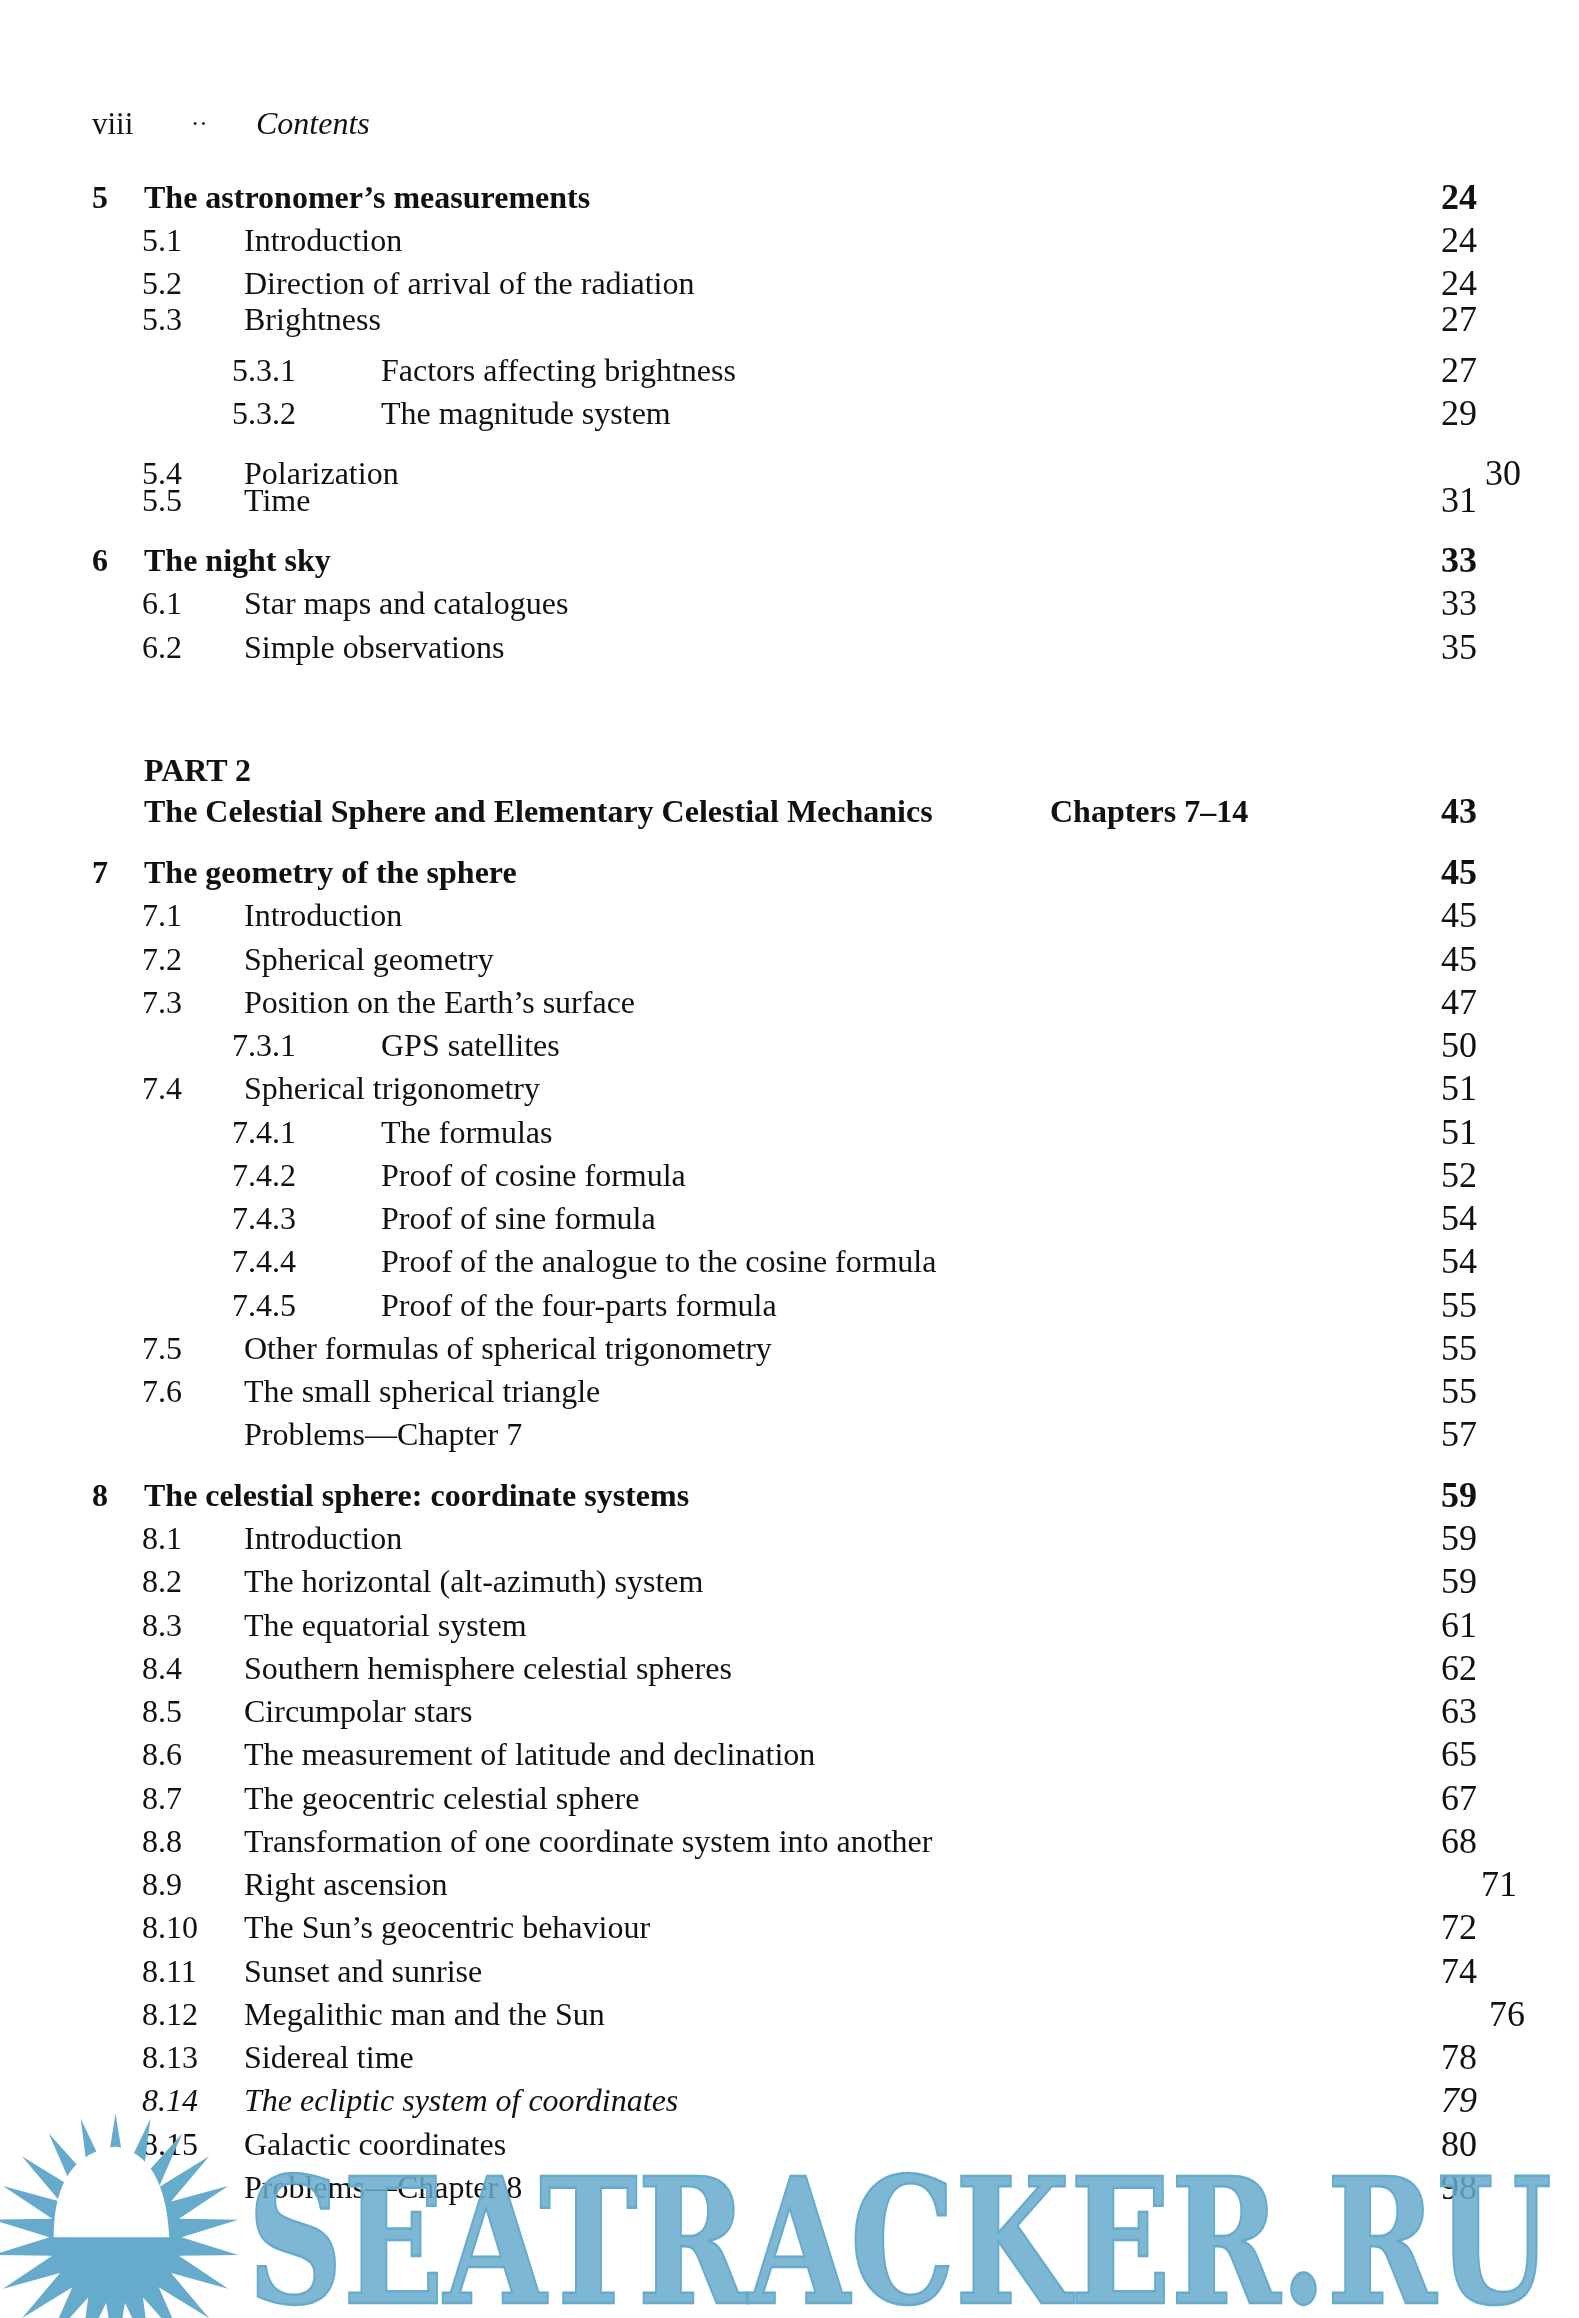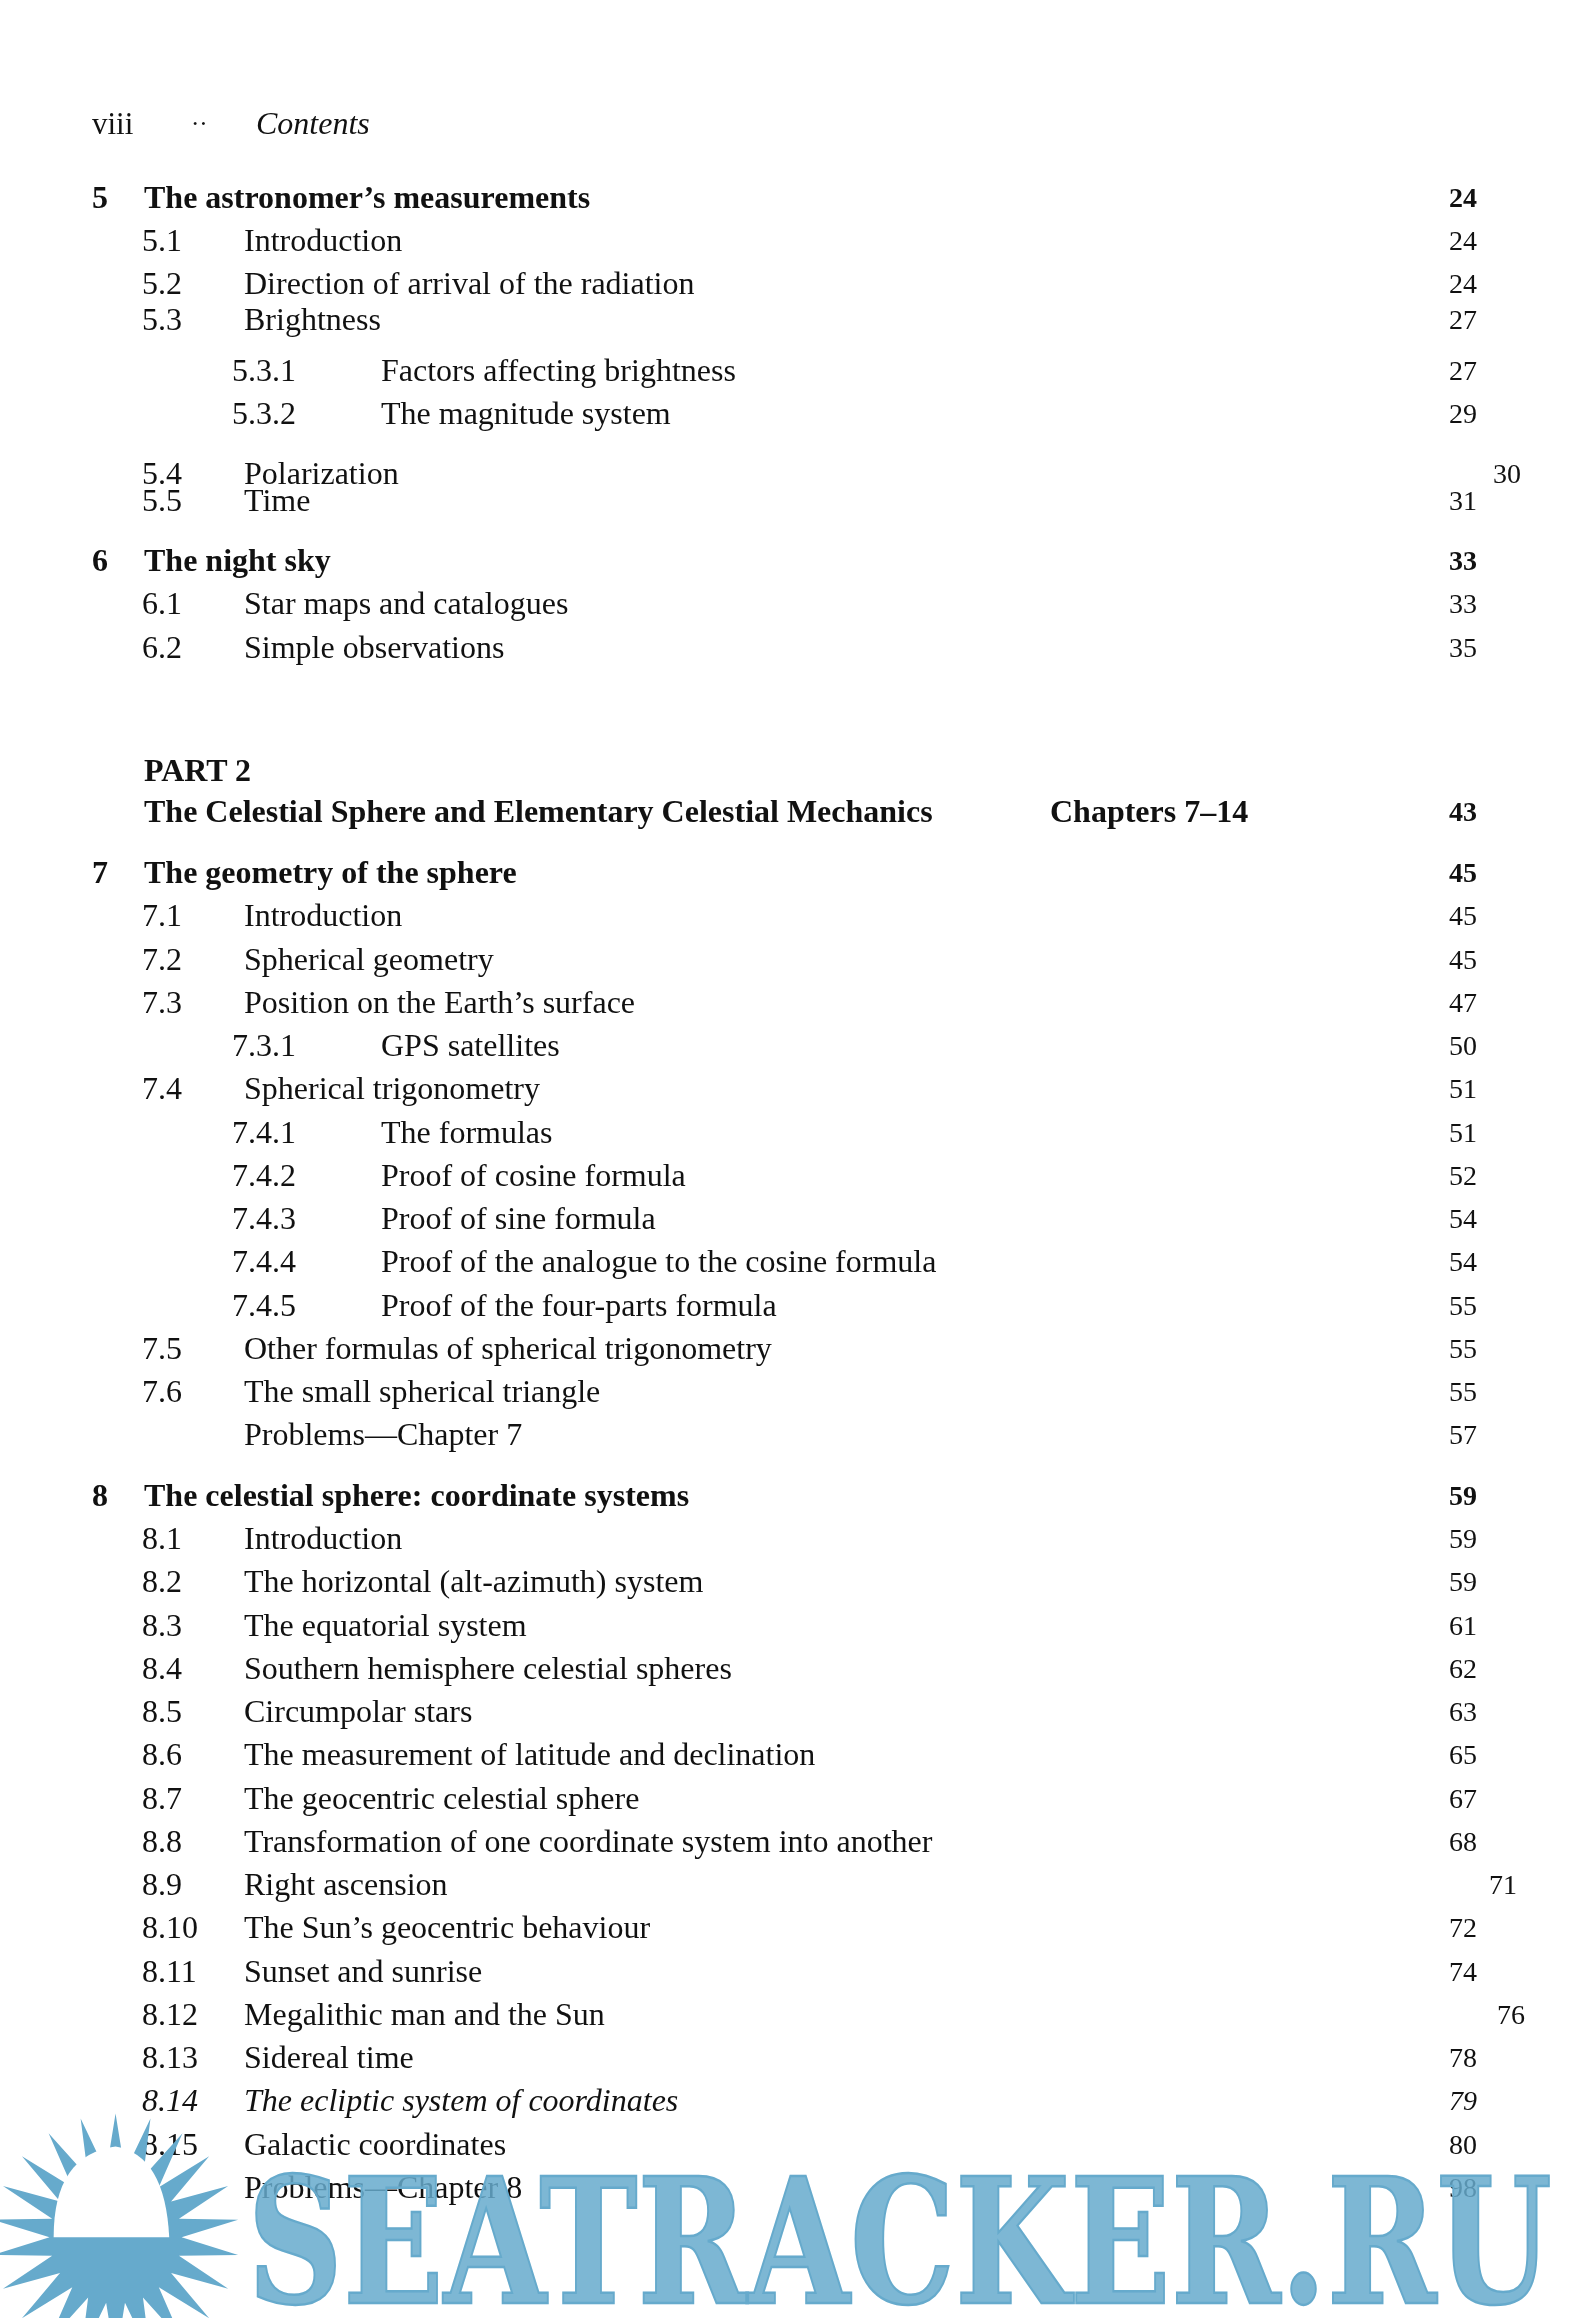--- a/index.html
+++ b/index.html
@@ -1,21 +1,21 @@
 <!DOCTYPE html>
 <html style="font-size:13.2px"><head>
 <meta charset="utf-8">
 <style>
   html, body { margin:0; padding:0; background:#ffffff; }
   body { width:1579px; height:2319px; position:relative; overflow:hidden;
          font-family:"Liberation Serif","DejaVu Serif",serif; color:#111; }
   .line { position:absolute; left:0; width:1579px; height:43px; }
   .t { position:absolute; white-space:nowrap; font-size:32px; line-height:43px; top:0; }
   .b { font-weight:bold; }
-  .pg { position:absolute; right:102px; text-align:left; font-size:28px; line-height:43px; top:0; }
+  .pg { position:absolute; right:102px; text-align:left; font-size:36px; line-height:43px; top:0; }
   .hdr-num { left:92px; font-size:31px; }
   .hdr-dots { left:191px; font-size:25px; }
   .hdr-title { left:256px; font-style:italic; font-size:32px; }
   .chnum { left:92px; }
   .chtitle { left:144px; }
   .secnum { left:142px; }
   .sectitle { left:244px; }
   .subnum { left:232px; }
   .subtitle { left:381px; }
   .chapters { left:1050px; }

